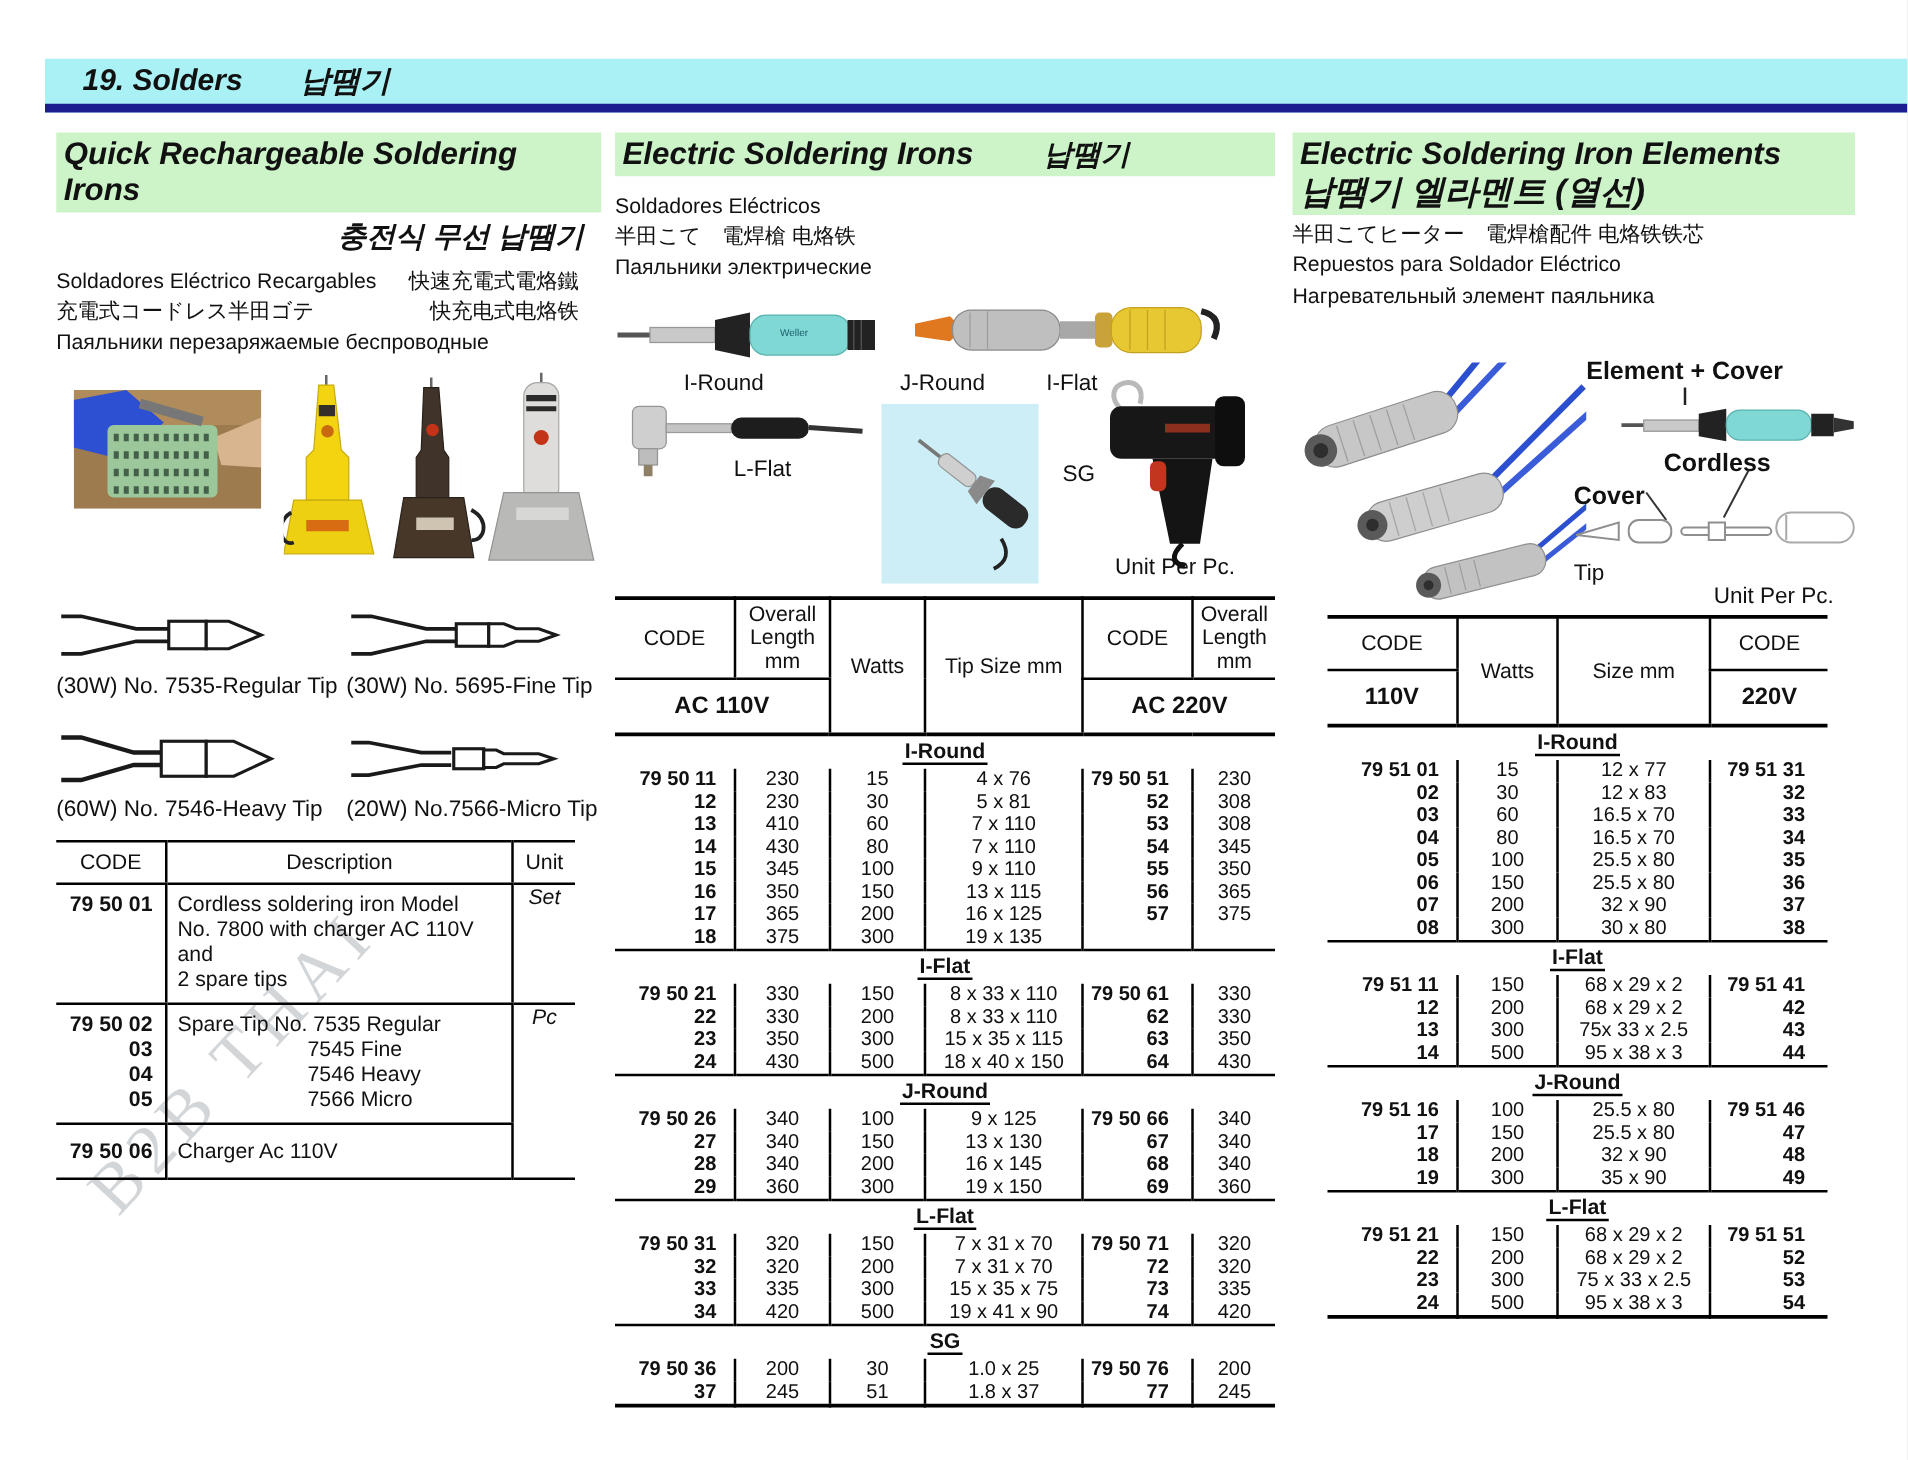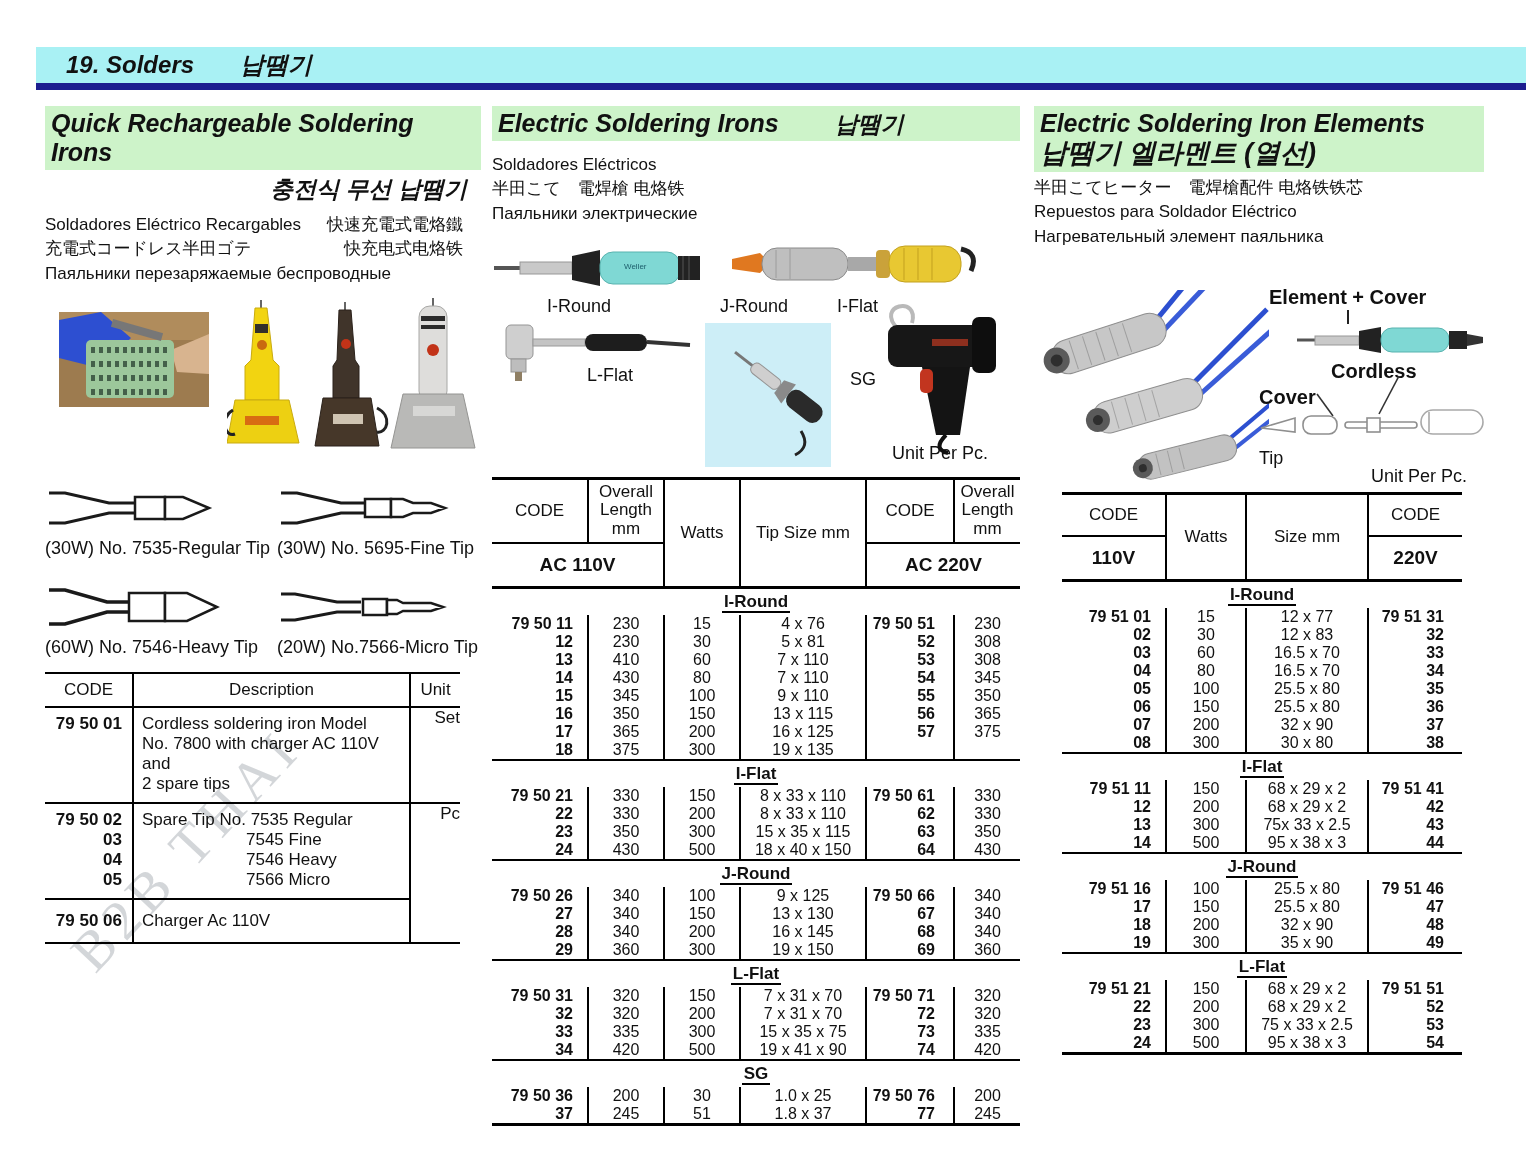--- a/index.html
+++ b/index.html
@@ -64,21 +64,21 @@
 
   
   .desc-table{width:415px;margin-top:14px;border-top:2px solid #000;border-bottom:2px solid #000;}
   .desc-table th{font-weight:normal;font-size:17px;height:32px;text-align:center;border-bottom:2px solid #000;}
   .desc-table td{font-size:17px;vertical-align:top;}
   .desc-table .r1 td{border-bottom:2px solid #000;}
   .desc-table .r2 td.bb-cell{border-bottom:2px solid #000;}
   .dt-code{font-weight:bold;text-align:right;padding:6px 10px 6px 0;line-height:20px;}
   .dt-desc{padding:6px 0 8px 8px;line-height:20px;}
   .dt-desc .indent{padding-left:104px;}
-  .dt-unit{text-align:right;vertical-align:middle;font-size:17px;}
+  .dt-unit{text-align:center;vertical-align:middle;font-size:17px;font-style:italic;}
   .r3 td{height:30px;vertical-align:middle;}
   .r3 .dt-desc{padding:4px 0 4px 8px;}
 
   
   .watermark{position:absolute;left:58px;top:940px;font-family:"Liberation Serif",serif;
     font-size:56px;letter-spacing:7px;color:#a9aeb4;opacity:.5;
     transform:rotate(-47deg);transform-origin:left top;white-space:nowrap;}
 
   svg{display:block;}
   .abs{position:absolute;}

